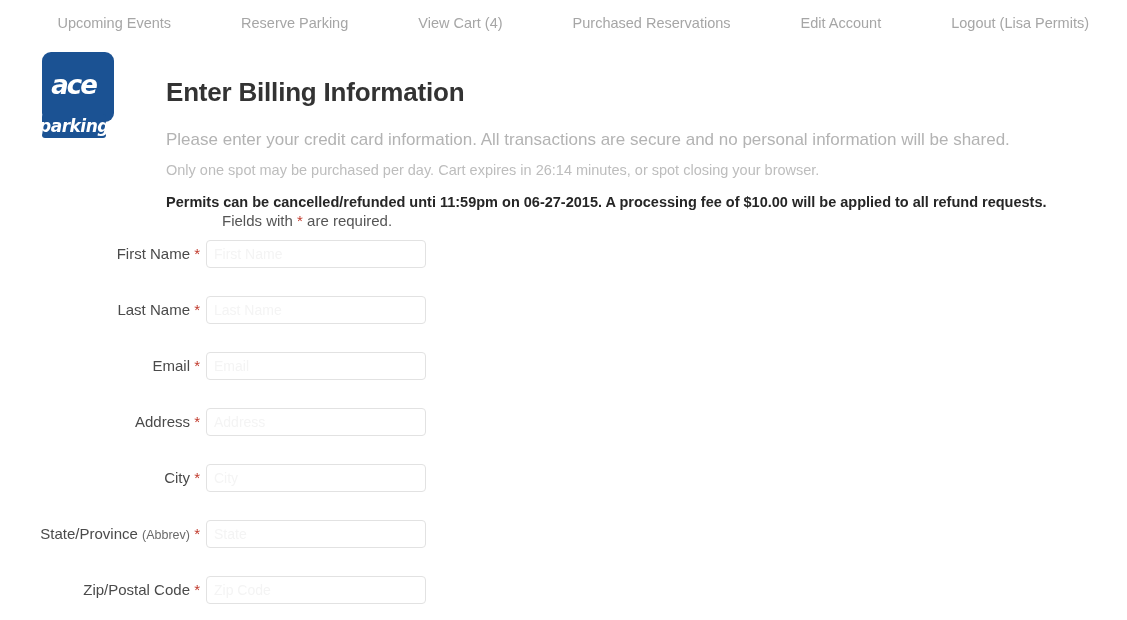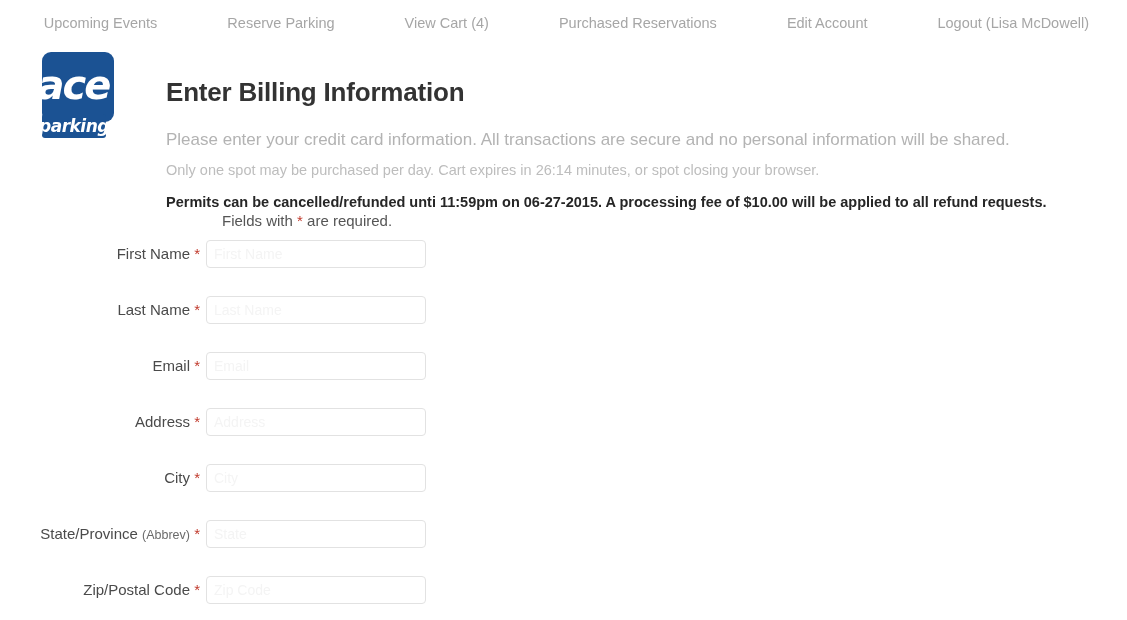--- a/index.html
+++ b/index.html
@@ -65,21 +65,21 @@
     top: 0;
     width: 63px;
     height: 70px;
     display: flex;
     align-items: center;
     justify-content: center;
     color: #ffffff;
     font-family: "DejaVu Sans", sans-serif;
     font-style: italic;
     font-weight: bold;
-    font-size: 40px;
+    font-size: 26px;
     letter-spacing: -2px;
     line-height: 1;
     padding-bottom: 4px;
   }
   .logo-word {
     position: absolute;
     left: 0;
     top: 62px;
     width: 64px;
     height: 24px;
@@ -187,21 +187,21 @@
 </style>
 </head>
 <body>
 
 <nav class="topnav">
   <a class="nav-link">Upcoming Events</a>
   <a class="nav-link">Reserve Parking</a>
   <a class="nav-link">View Cart (4)</a>
   <a class="nav-link">Purchased Reservations</a>
   <a class="nav-link">Edit Account</a>
-  <a class="nav-link">Logout (Lisa McDowell)</a>
+  <a class="nav-link">Logout (Lisa Permits)</a>
 </nav>
 
 <div class="logo">
   <div class="logo-box"></div>
   <div class="logo-ace">ace</div>
   <div class="logo-word">parking</div>
 </div>
 
 <main class="content">
   <h1 class="page-title">Enter Billing Information</h1>

